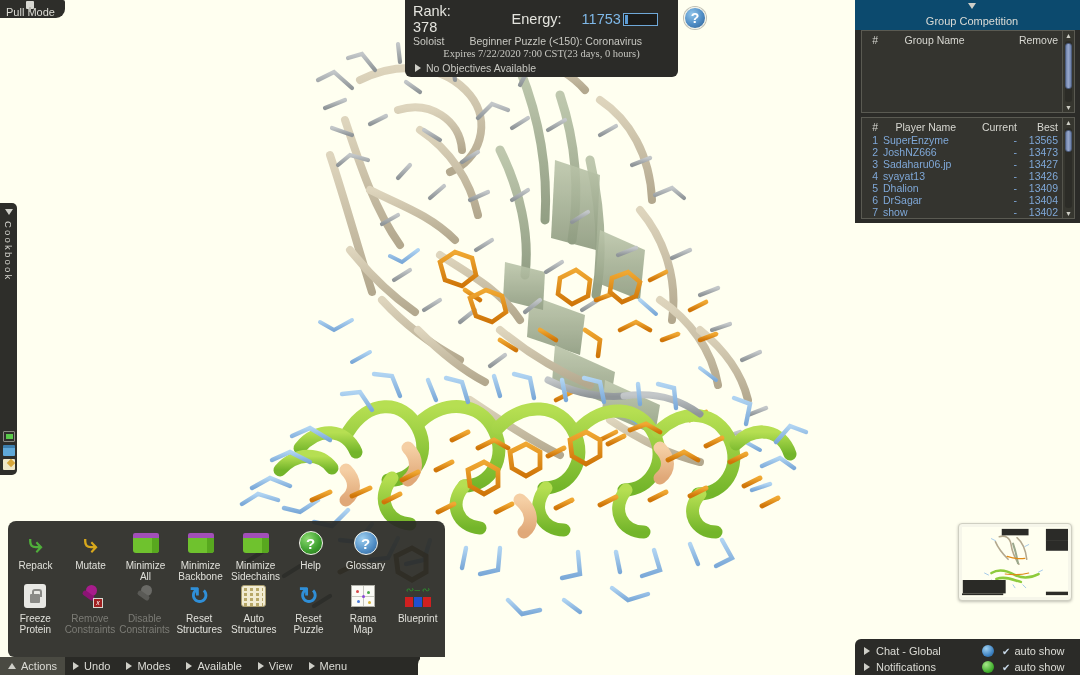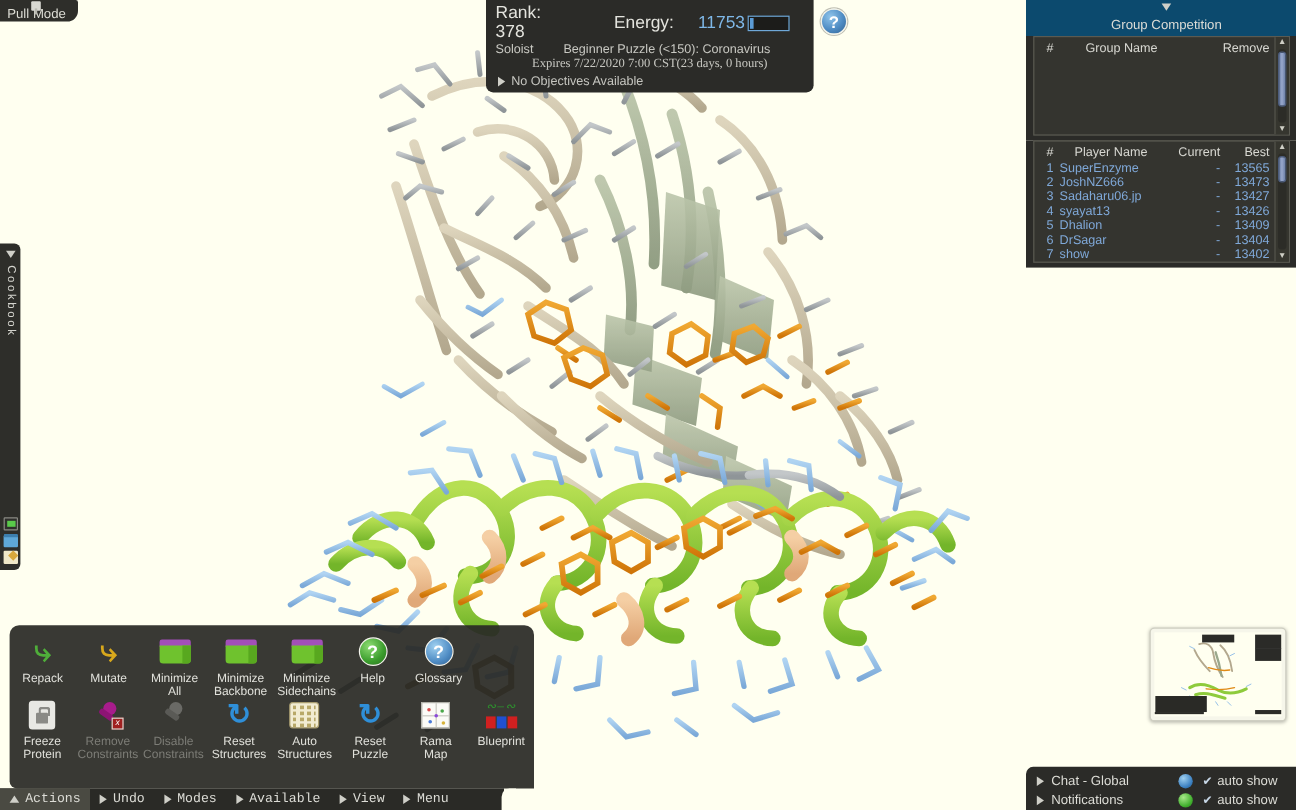--- a/index.html
+++ b/index.html
@@ -736,21 +736,21 @@
               <i class="sq" style="left:9px;background:#2050d0"></i>
               <i class="sq" style="left:18px;background:#d02020"></i>
             </span>
           </span>
           <span class="lbl">Blueprint</span>
         </div>
       </div>
   </div>
 
   <div id="menubar">
-    <div id="menubar-items" style="display:flex;font-family:Liberation Mono, monospace;">
+    <div id="menubar-items" style="display:flex;">
         <div class="mi active">
           <span class="tri-up"></span>
           <span>Actions</span>
         </div>
         <div class="mi">
           <span class="tri-right"></span>
           <span>Undo</span>
         </div>
         <div class="mi">
           <span class="tri-right"></span>

